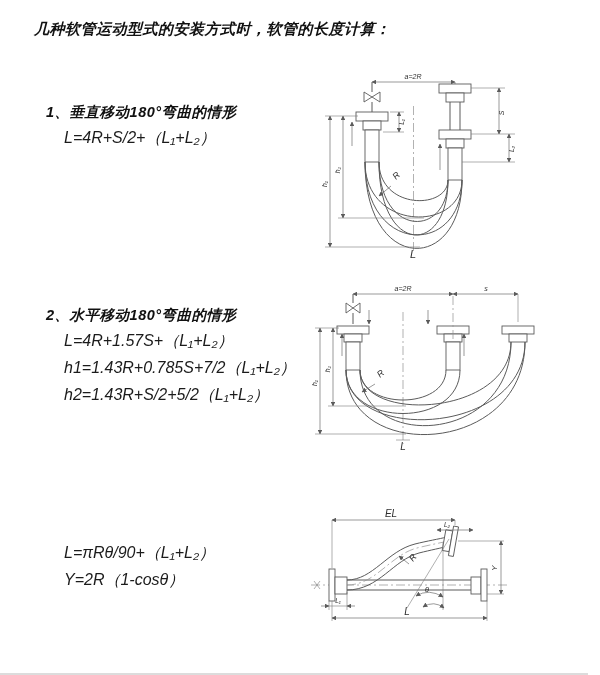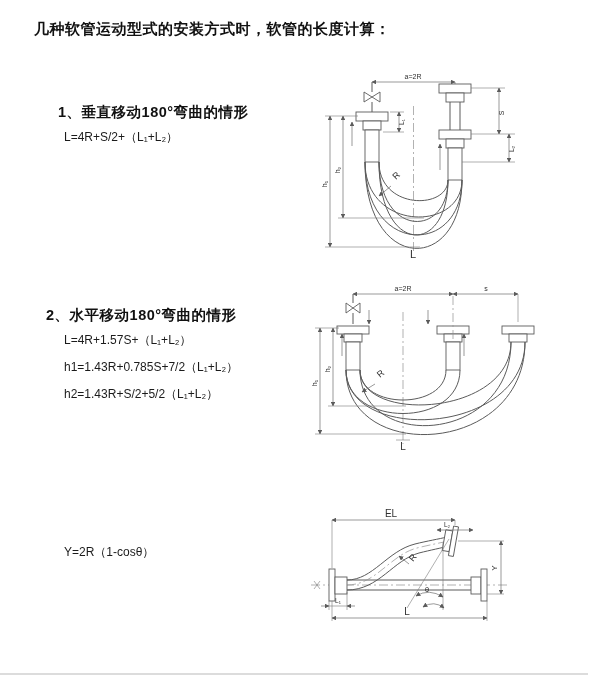--- a/index.html
+++ b/index.html
@@ -1,50 +1,51 @@
 <!DOCTYPE html>
 <html><head>
 <meta charset="utf-8">
 <style>
   html,body{margin:0;padding:0;background:#fff;}
   #page{position:relative;width:588px;height:675px;background:#fff;overflow:hidden;
-        font-family:"Liberation Sans","DejaVu Sans",sans-serif;color:#1c1c1c;}
+        font-family:"Liberation Sans","DejaVu Sans",sans-serif;color:#1c1c1c;font-style:italic;}
   .title{position:absolute;left:34px;top:20px;font-size:15px;font-weight:bold;color:#111;letter-spacing:.5px;}
   .sec-heading{position:absolute;font-size:14.5px;font-weight:bold;color:#111;letter-spacing:.5px;}
-  .formulas{position:absolute;font-size:12px;line-height:27px;color:#1b1b1b;}
+  .formulas{position:absolute;font-size:16px;line-height:27px;color:#1b1b1b;}
   .diagram{position:absolute;}
   
   .pl{stroke:#5b5b5b;stroke-width:1;fill:none;}
   .fit{stroke:#5b5b5b;stroke-width:.9;fill:#fff;}
   .dim{stroke:#6f6f6f;stroke-width:.7;fill:none;}
   .thin{stroke:#7a7a7a;stroke-width:.6;fill:none;}
   .cl{stroke:#909090;stroke-width:.7;fill:none;stroke-dasharray:9 3 2 3;}
   svg text{fill:#2f2f2f;font-family:"Liberation Sans","DejaVu Sans",sans-serif;}
   .bottom-edge{position:absolute;left:0;right:0;bottom:0;height:2px;background:#dcdcdc;}
 </style>
 </head>
 <body>
 
 <div id="page">
 
   <div class="title">几种软管运动型式的安装方式时，软管的长度计算：</div>
 
-  <div class="sec-heading" style="left:46px;top:103px;margin-left:12px;">1、垂直移动180°弯曲的情形</div>
+  <div class="sec-heading" style="left:46px;top:103px;">1、垂直移动180°弯曲的情形</div>
   <div class="formulas" style="left:64px;top:124px;">
     <div>L=4R+S/2+（L₁+L₂）</div>
   </div>
 
   <div class="sec-heading" style="left:46px;top:306px;">2、水平移动180°弯曲的情形</div>
   <div class="formulas" style="left:64px;top:327px;">
     <div>L=4R+1.57S+（L₁+L₂）</div>
     <div>h1=1.43R+0.785S+7/2（L₁+L₂）</div>
     <div>h2=1.43R+S/2+5/2（L₁+L₂）</div>
   </div>
 
   <div class="formulas" style="left:64px;top:539px;">
+    <div>L=πRθ/90+（L₁+L₂）</div>
     <div>Y=2R（1-cosθ）</div>
   </div>
 
   <svg class="diagram" style="left:312px;top:70px;" width="235" height="190" viewBox="0 0 235 190">
     <defs>
       <marker id="ar1" viewBox="0 0 10 10" refX="9" refY="5" markerWidth="7" markerHeight="7" orient="auto-start-reverse">
         <path d="M0,0L10,5L0,10z" fill="#5b5b5b"></path>
       </marker>
       <pattern id="hp1" width="5" height="5" patternUnits="userSpaceOnUse">
         <path d="M0,5L5,0M0,0L5,5" stroke="#8a8a8a" stroke-width="0.6"></path>

